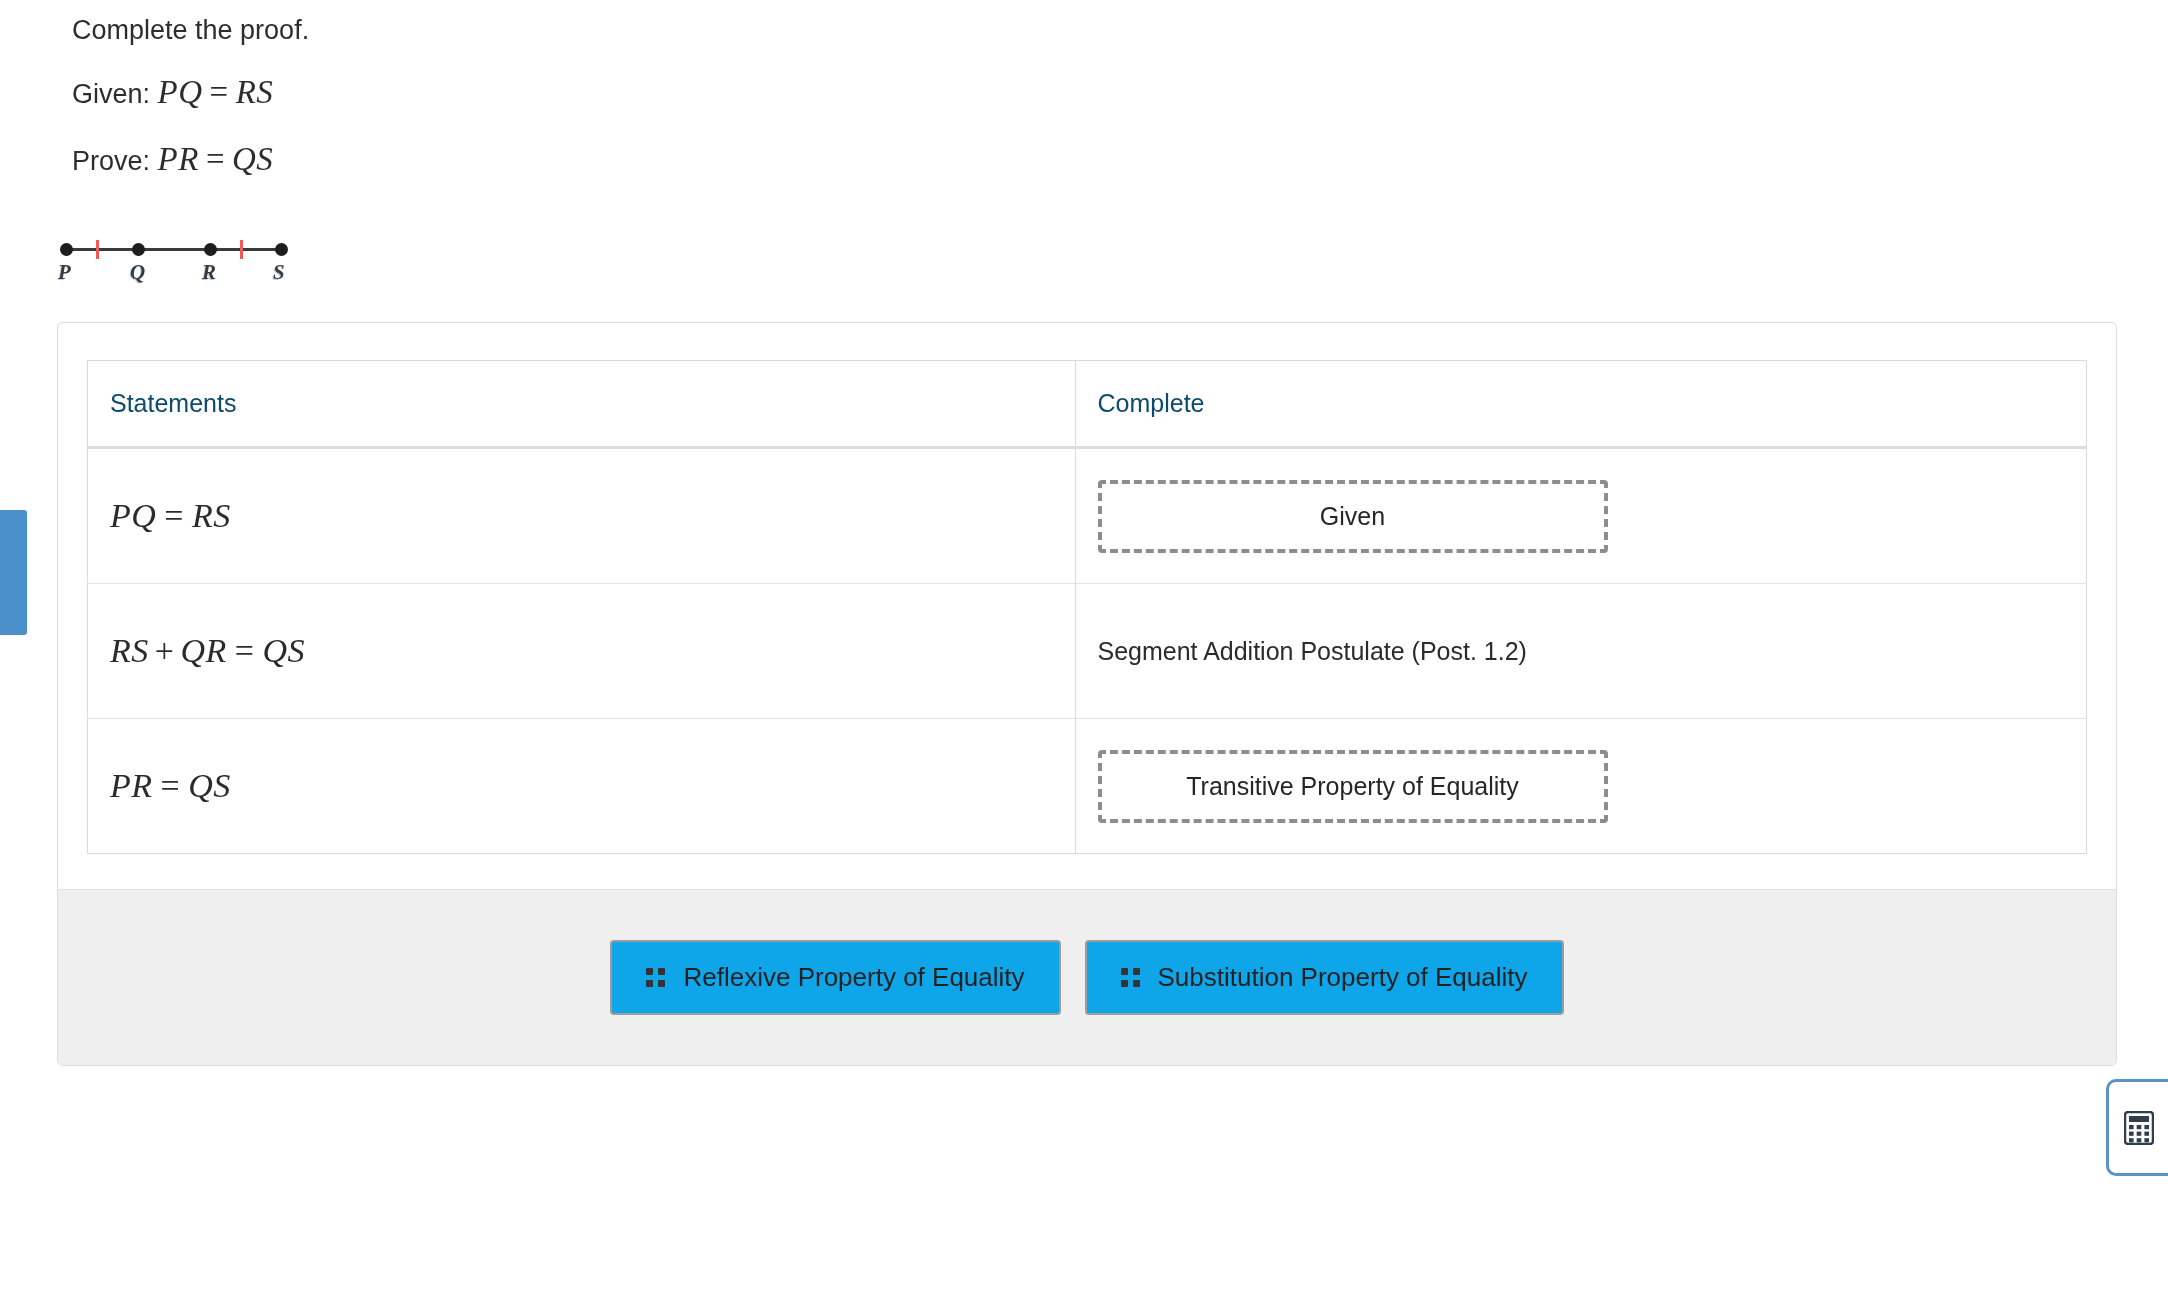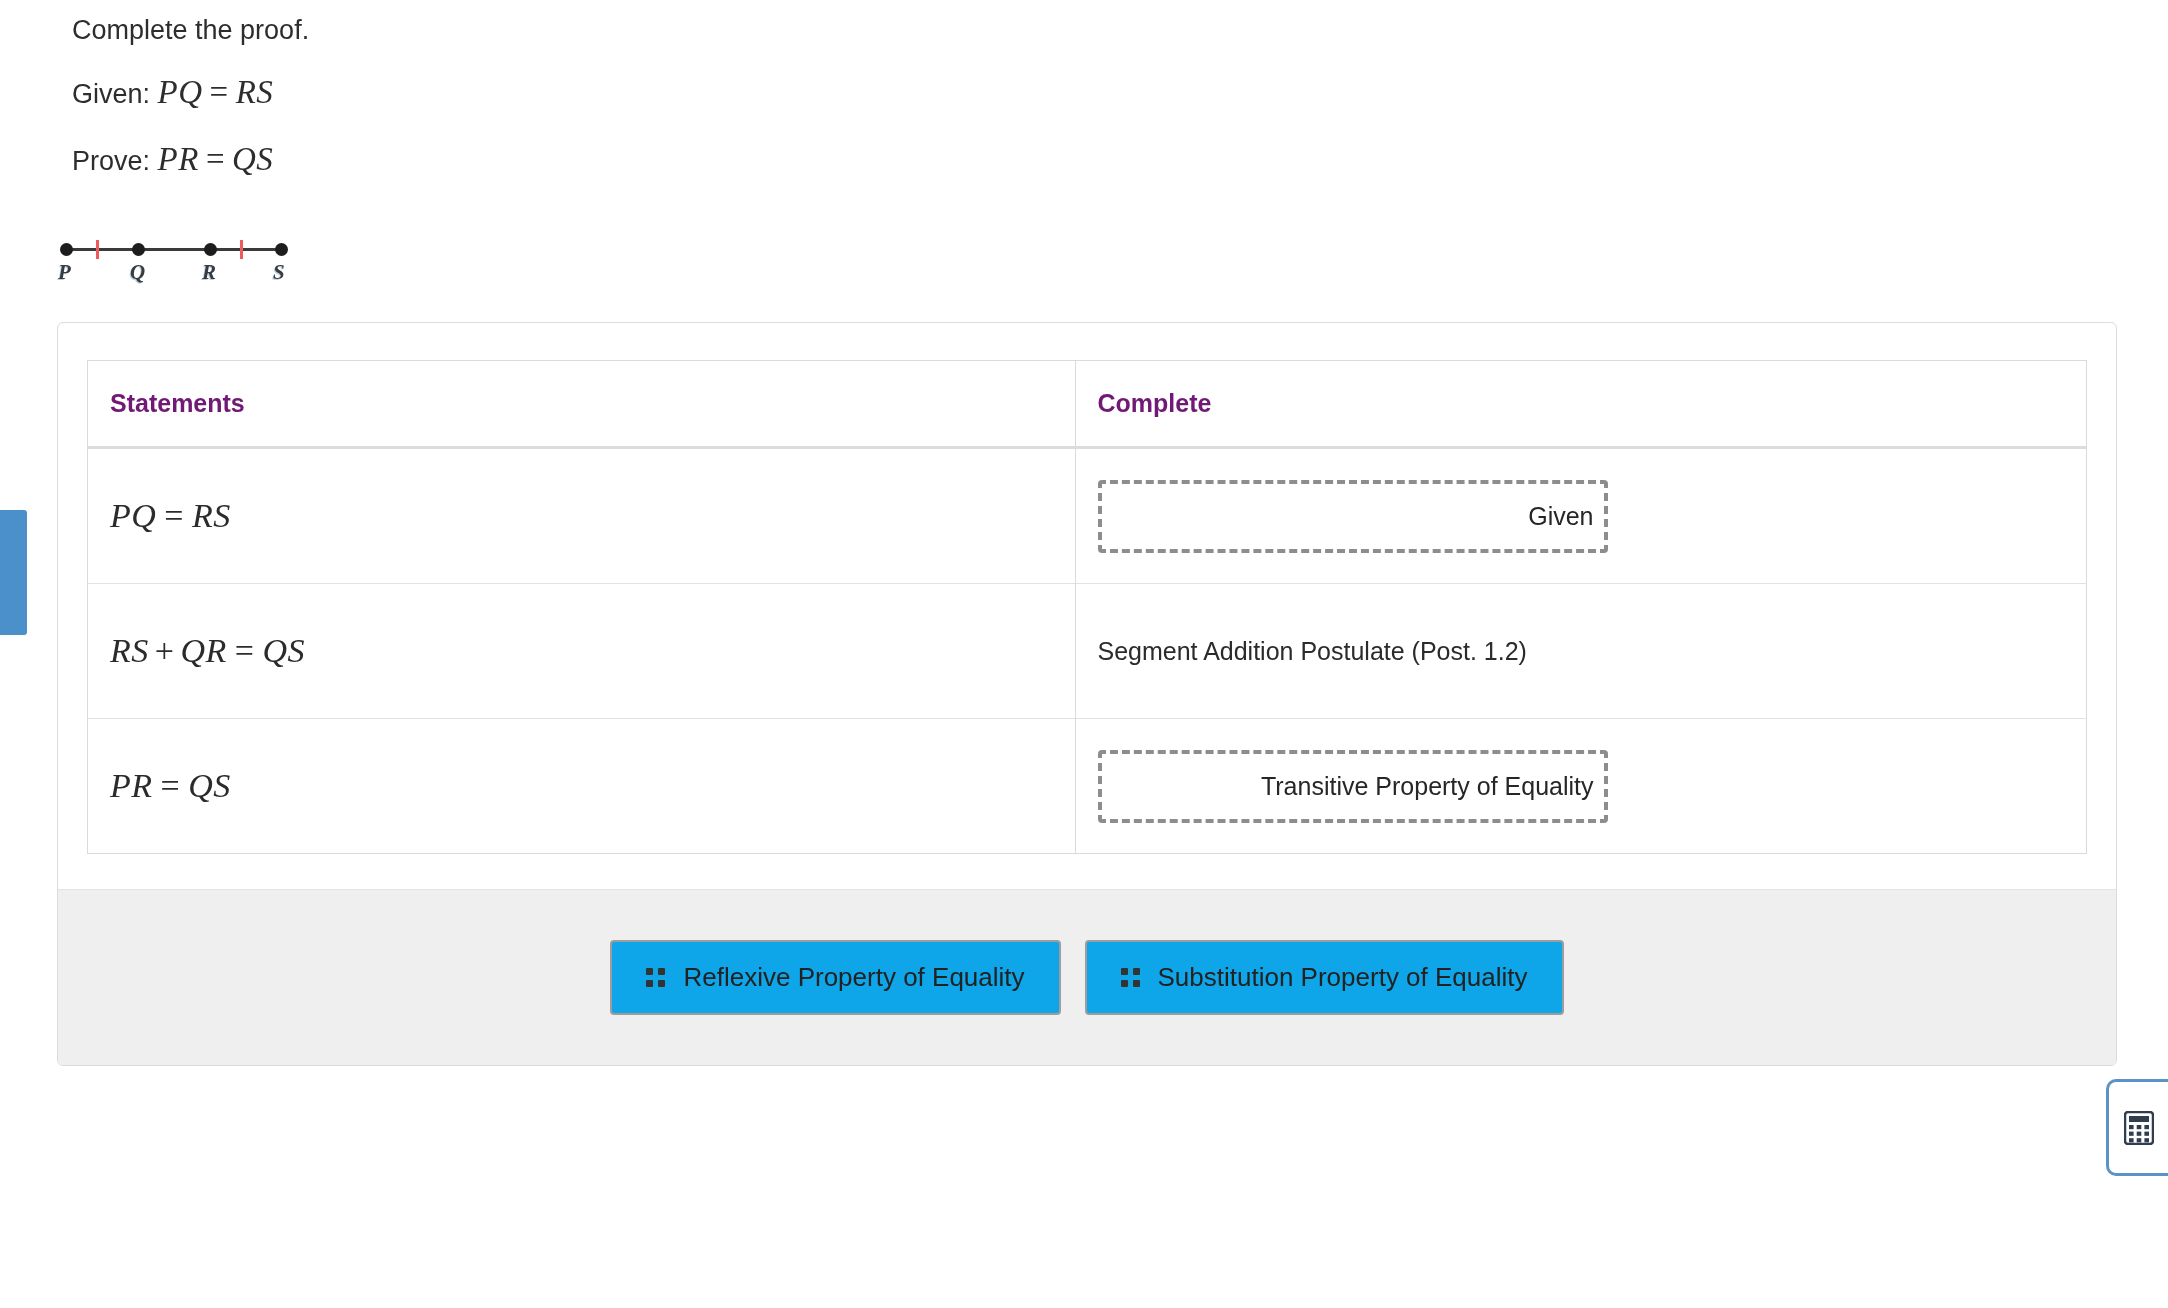--- a/index.html
+++ b/index.html
@@ -111,22 +111,22 @@
   #proof-table {
     margin: 37px 29px 0 29px;
     border: 1px solid #dadada;
     border-collapse: collapse;
     width: calc(100% - 58px);
     table-layout: fixed;
   }
   #proof-table th {
     text-align: left;
     font-size: 25px;
-    font-weight: bold;
-    color: #701a75;
+    font-weight: normal;
+    color: #0c4a6e;
     padding: 28px 22px;
     border-bottom: 3px solid #dcdcdc;
     border-right: 1px solid #dadada;
   }
   #proof-table th:last-child { border-right: none; }
   #proof-table td {
     border-top: 1px solid #e2e2e2;
     border-right: 1px solid #dadada;
     padding: 0 22px;
     height: 134px;
@@ -153,21 +153,21 @@
     display: block;
     box-sizing: border-box;
     border: 4px dashed #8d8d8d;
     background: #ffffff;
     border-radius: 4px;
     text-align: center;
     font-size: 25px;
     color: #262626;
     padding: 18px 10px;
   }
-  .drop-slot.reason { width: 510px; text-align: right; }
+  .drop-slot.reason { width: 510px; }
   .drop-slot.statement { width: 505px; }
   .drop-slot.statement .cell-math { font-size: 32px; }
 
   
   #tray {
     margin-top: 35px;
     background: #efefef;
     border-top: 1px solid #e3e3e3;
     border-radius: 0 0 5px 5px;
     height: 175px;

